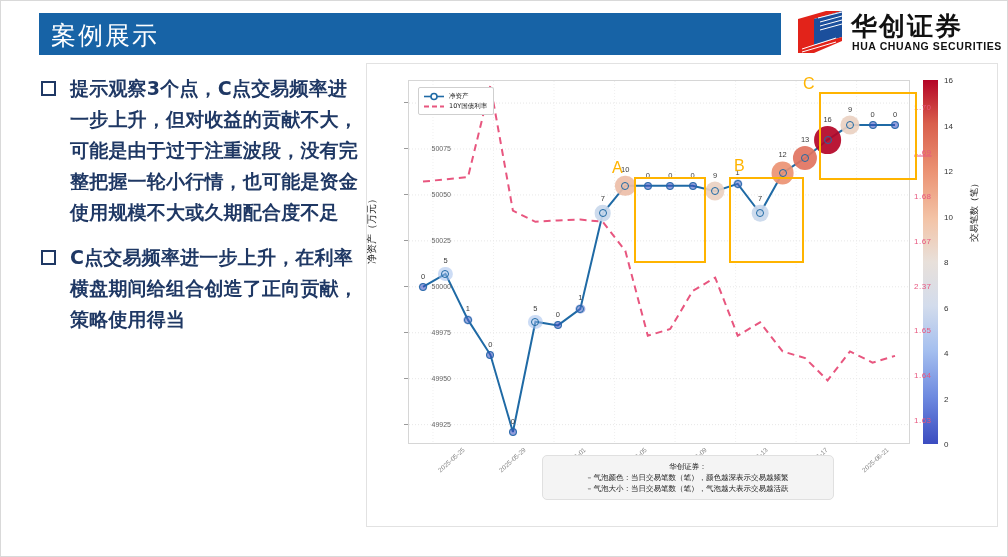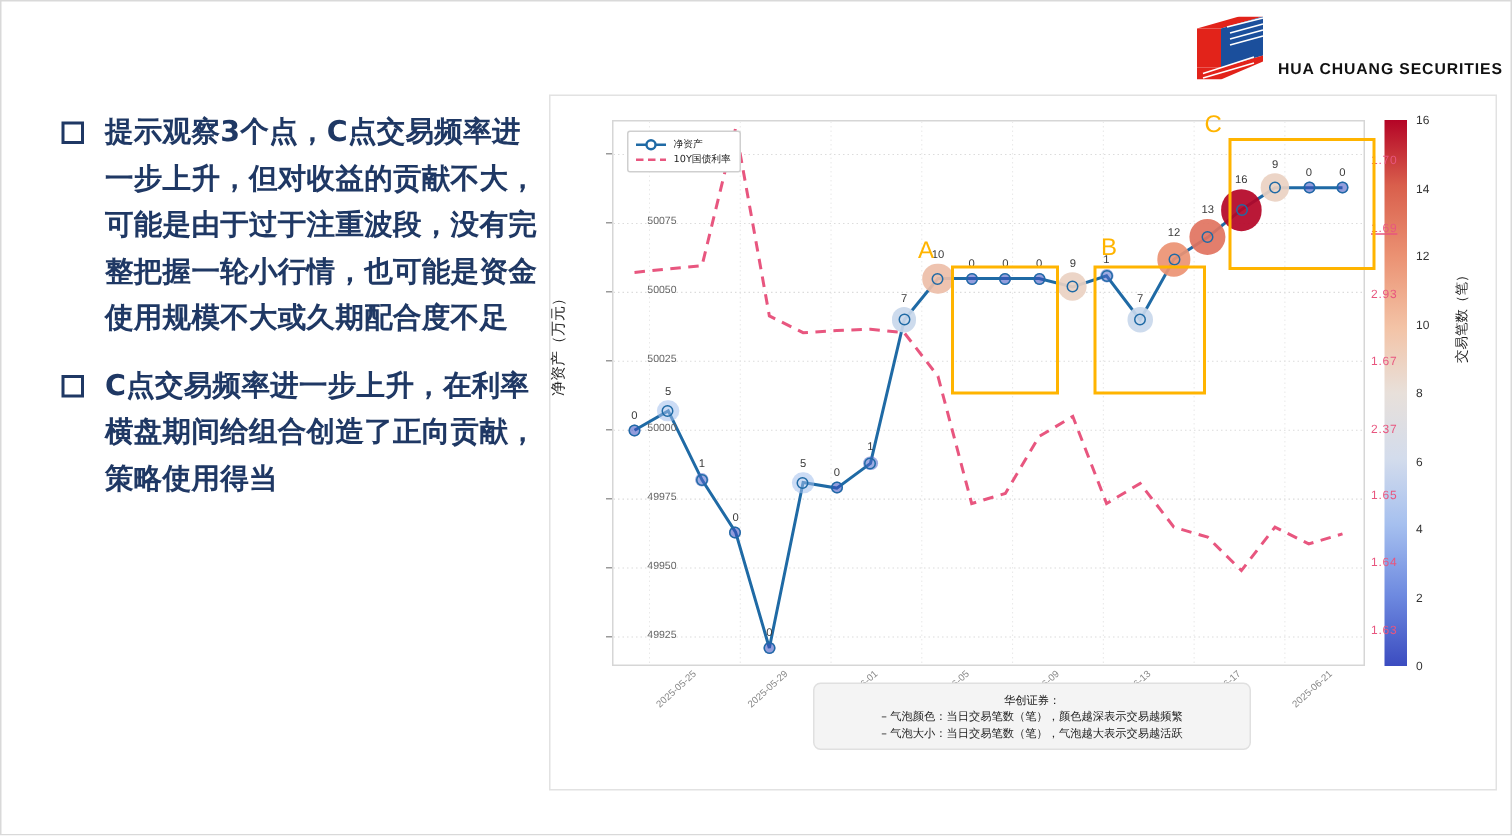--- a/index.html
+++ b/index.html
@@ -139,36 +139,40 @@
     background:linear-gradient(to top,#3b4cc0 0%,#6e8ae0 13%,#a6c0ef 26%,#d3dcec 38%,
       #e8e0da 50%,#f3c3a6 62%,#eb9273 75%,#d95f4c 88%,#b40426 100%);
     border:0;
   }
 </style>
 </head>
 <body>
 
 <div id="slide">
 
+  <div id="title-bar">
+    <div id="title-text">案例展示</div>
+  </div>
 
   <div id="logo">
     <svg id="logo-mark" viewBox="0 0 48 42">
       <polygon points="2,8 30,0 46,0 18,8" fill="#e2231a"></polygon>
       <polygon points="2,8 18,8 18,34 2,34" fill="#e2231a"></polygon>
       <polygon points="18,8 46,0 46,26 18,34" fill="#1b4f9c"></polygon>
       <polygon points="2,34 18,34 46,26 46,30 18,42 2,42" fill="#e2231a"></polygon>
       <g stroke="#ffffff" stroke-width="1">
         <line x1="22" y1="7" x2="46" y2="1"></line>
         <line x1="24" y1="11" x2="46" y2="5"></line>
         <line x1="24" y1="15" x2="46" y2="9"></line>
         <line x1="24" y1="19" x2="46" y2="13"></line>
         <line x1="6" y1="38" x2="40" y2="27"></line>
         <line x1="6" y1="41" x2="40" y2="31"></line>
       </g>
     </svg>
+    <div id="logo-cn">华创证券</div>
     <div id="logo-en">HUA CHUANG SECURITIES</div>
   </div>
 
   <div id="bullets">
     <div class="bullet">
       <div class="bullet-mark"></div>
       <div class="bullet-text">提示观察3个点，C点交易频率进一步上升，但对收益的贡献不大，可能是由于过于注重波段，没有完整把握一轮小行情，也可能是资金使用规模不大或久期配合度不足</div>
     </div>
     <div class="bullet">
       <div class="bullet-mark"></div>
@@ -314,21 +318,21 @@
       <div class="ytick" style="top: 221.807px;">50000</div>
       <div class="ytick-mark" style="left: 37px; top: 221.807px;"></div>
       <div class="ytick" style="top: 267.746px;">49975</div>
       <div class="ytick-mark" style="left: 37px; top: 267.746px;"></div>
       <div class="ytick" style="top: 313.685px;">49950</div>
       <div class="ytick-mark" style="left: 37px; top: 313.685px;"></div>
       <div class="ytick" style="top: 359.624px;">49925</div>
       <div class="ytick-mark" style="left: 37px; top: 359.624px;"></div>
       <div class="r-ytick" style="left: 547px; top: 42.8148px;">1.70</div>
       <div class="r-ytick" style="left: 547px; top: 87.5062px; text-decoration: underline;">1.69</div>
-      <div class="r-ytick" style="left: 547px; top: 132.198px;">2.93</div>
+      <div class="r-ytick" style="left: 547px; top: 132.198px;">1.68</div>
       <div class="r-ytick" style="left: 547px; top: 176.889px;">1.67</div>
       <div class="r-ytick" style="left: 547px; top: 221.58px;">2.37</div>
       <div class="r-ytick" style="left: 547px; top: 266.272px;">1.65</div>
       <div class="r-ytick" style="left: 547px; top: 310.963px;">1.64</div>
       <div class="r-ytick" style="left: 547px; top: 355.654px;">1.63</div>
       <div class="cb-tick" style="left: 577px; top: 16px;">16</div>
       <div class="cb-tick" style="left: 577px; top: 61.5px;">14</div>
       <div class="cb-tick" style="left: 577px; top: 107px;">12</div>
       <div class="cb-tick" style="left: 577px; top: 152.5px;">10</div>
       <div class="cb-tick" style="left: 577px; top: 198px;">8</div>

